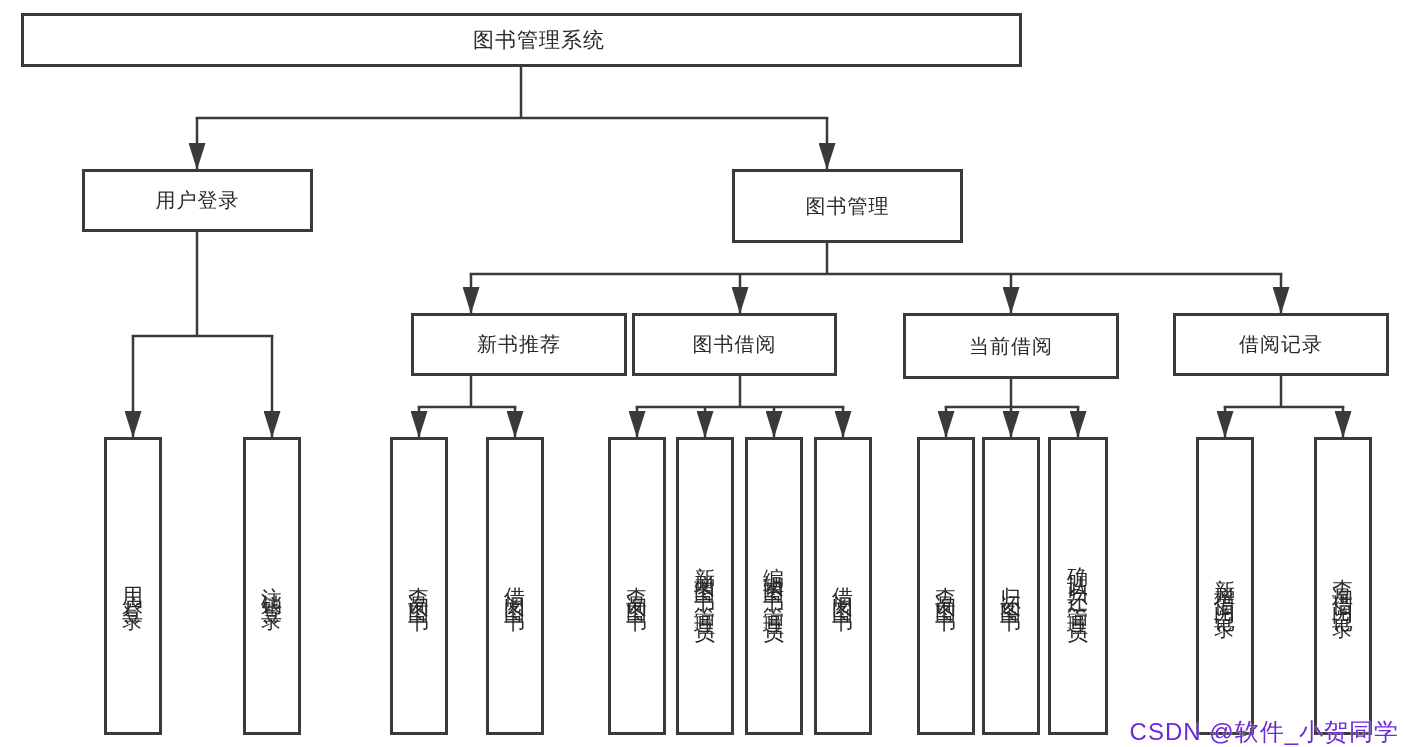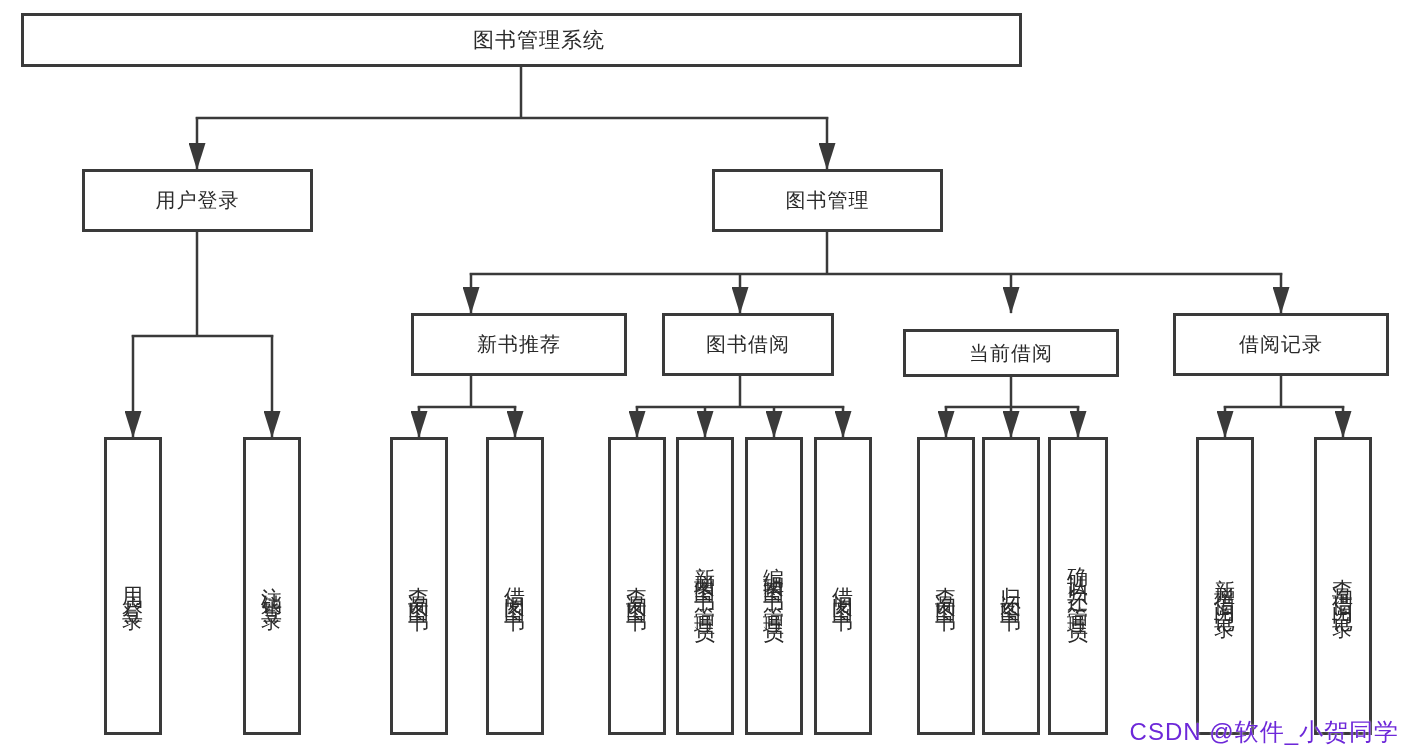--- a/index.html
+++ b/index.html
@@ -115,31 +115,31 @@
     </g>
   </svg>
 
   <div class="node root" style="left:21px; top:13px; width:1001px; height:54px;padding-left:35px;">
     <span class="hlabel">图书管理系统</span>
   </div>
 
   <div class="node" style="left:82px; top:169px; width:231px; height:63px;">
     <span class="hlabel">用户登录</span>
   </div>
-  <div class="node" style="left:712px; top:169px; width:231px; height:63px;">
+  <div class="node" style="left:732px; top:169px; width:231px; height:74px;">
     <span class="hlabel">图书管理</span>
   </div>
 
   <div class="node" style="left:363px; top:313px; width:216px; height:63px;margin-left:48px;">
     <span class="hlabel">新书推荐</span>
   </div>
-  <div class="node" style="left:662px; top:313px; width:172px; height:63px;">
+  <div class="node" style="left:632px; top:313px; width:205px; height:63px;">
     <span class="hlabel">图书借阅</span>
   </div>
-  <div class="node" style="left:903px; top:313px; width:216px; height:48px;margin-top:16px;">
+  <div class="node" style="left:903px; top:313px; width:216px; height:66px;">
     <span class="hlabel">当前借阅</span>
   </div>
   <div class="node" style="left:1173px; top:313px; width:216px; height:63px;">
     <span class="hlabel">借阅记录</span>
   </div>
 
   <div class="node vnode" style="left:104px; top:437px; width:58px; height:298px;">
     <span class="vlabel">用户登录</span>
   </div>
   <div class="node vnode" style="left:243px; top:437px; width:58px; height:298px;">

